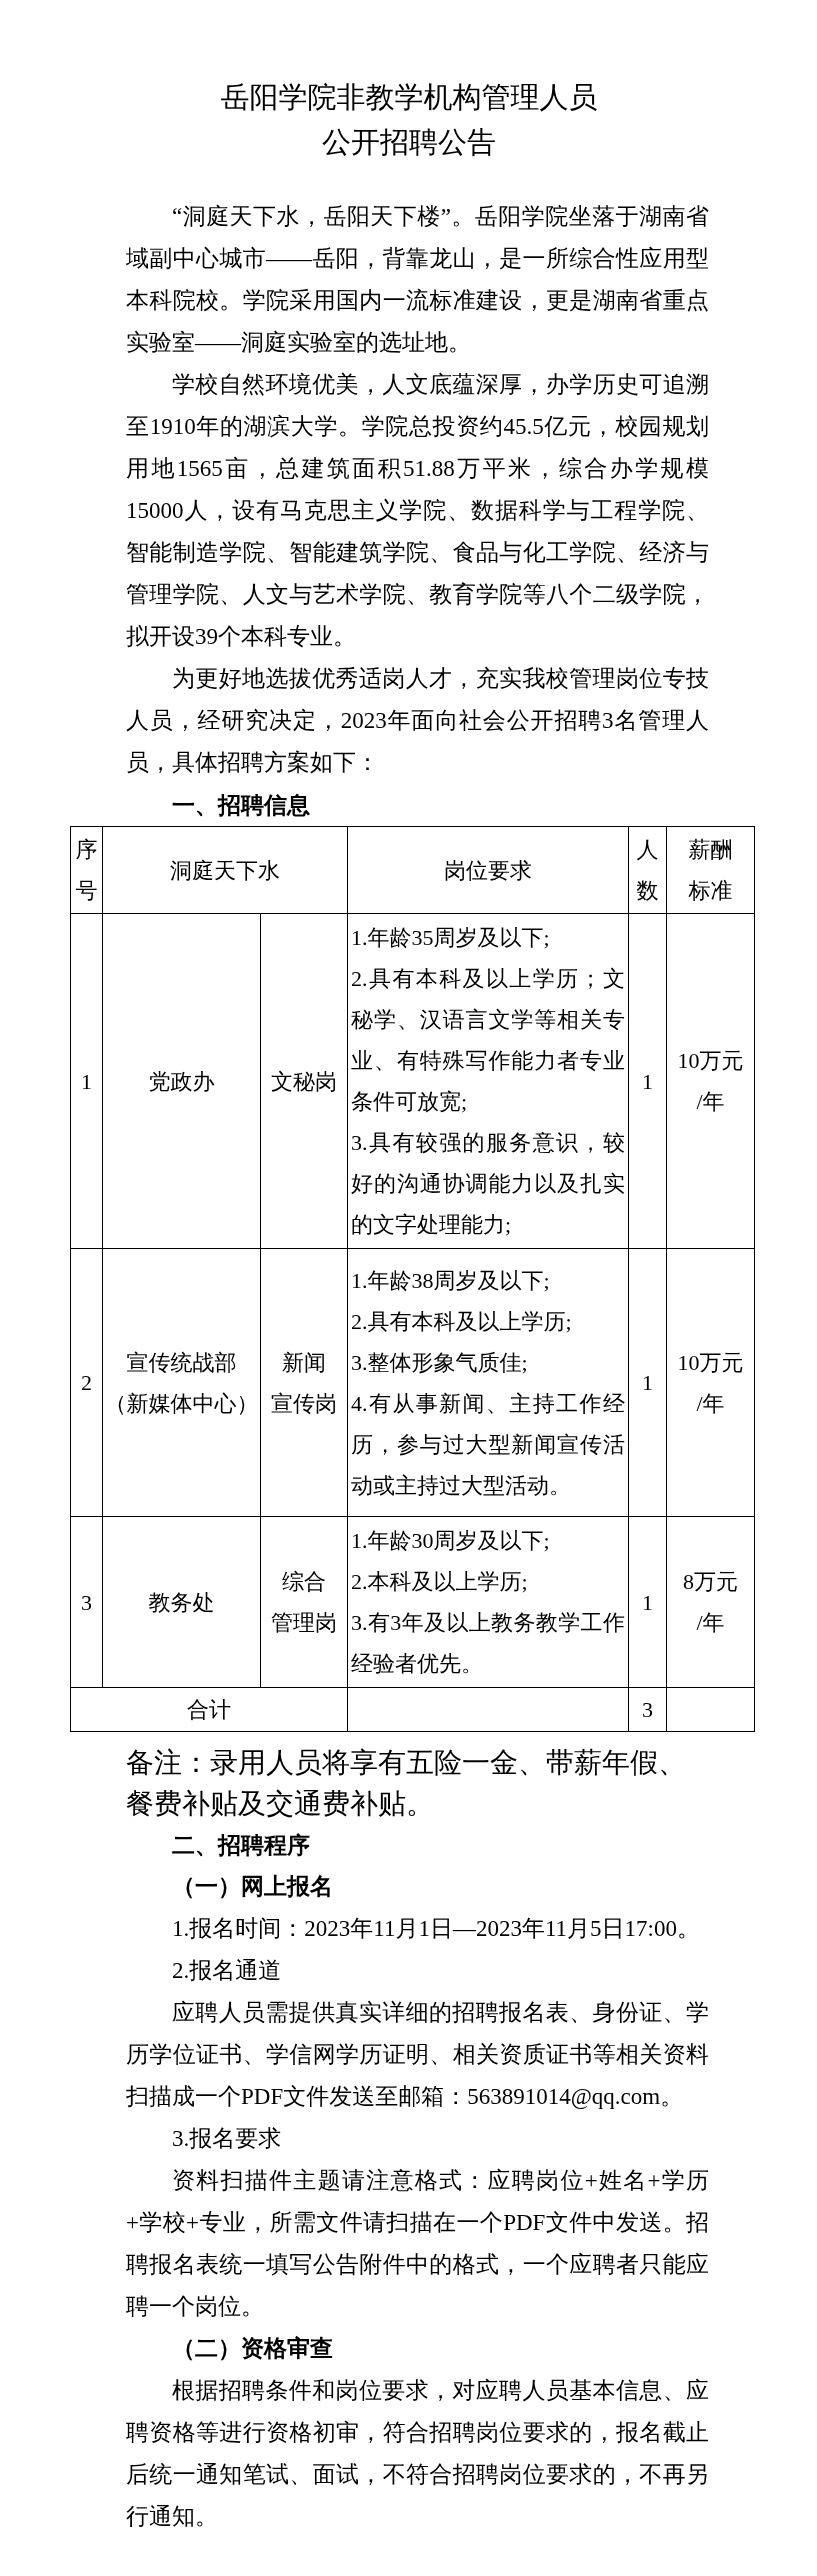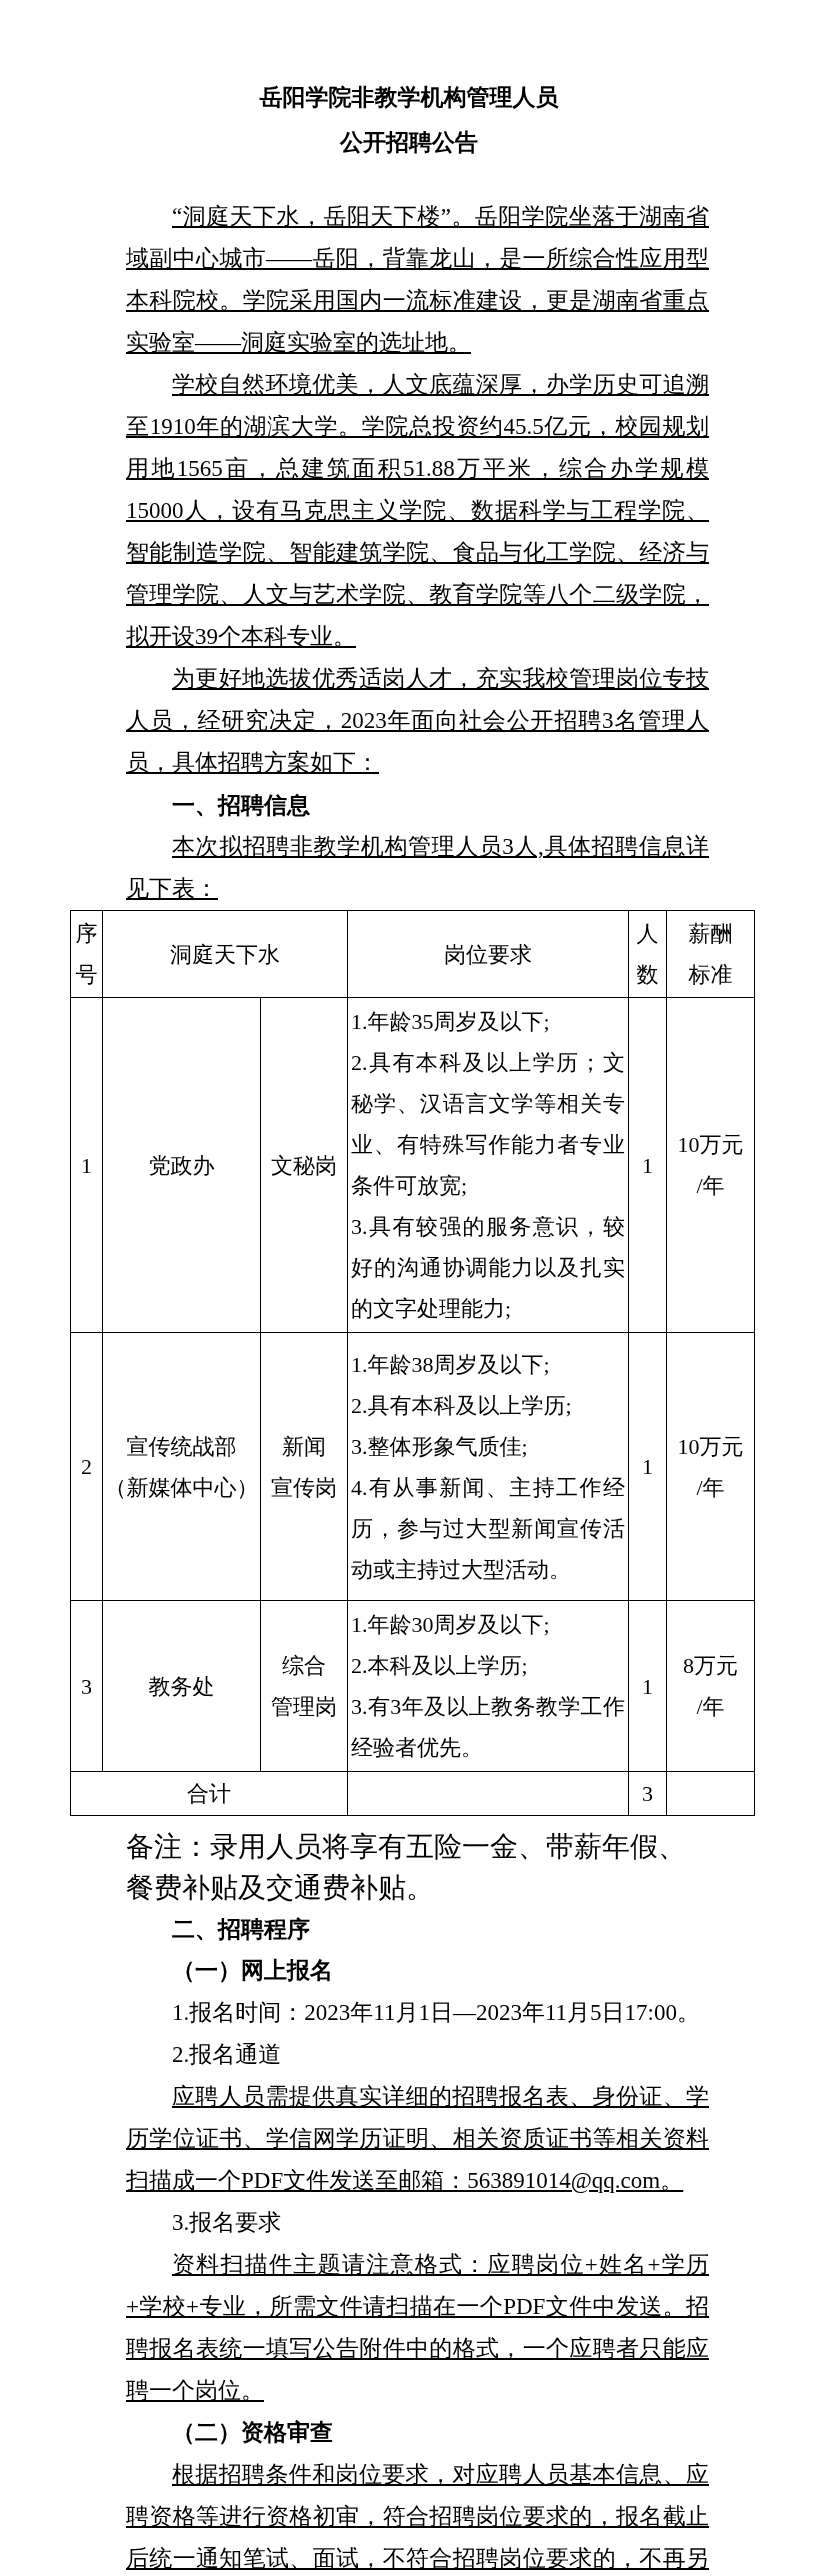--- a/index.html
+++ b/index.html
@@ -6,34 +6,34 @@
   .page{
     position:relative;
     width:818px;height:3236px;
     background:#ffffff;color:#000000;
     font-family:"Liberation Serif","DejaVu Serif",serif;
     overflow:hidden;
   }
   .doc-title{
     padding-top:75px;
     text-align:center;
-    font-weight:700;
-    font-size:23px;
+    font-weight:400;
+    font-size:29px;
     line-height:45px;
   }
   .content{
     margin:0 109px 0 126px;
     font-size:23px;
     line-height:42px;
     text-align:justify;
   }
   .content-pre{margin-top:31px;}
   .content-post{margin-top:9.3px;}
   p.para{margin:0;padding:0;}
-  .style-body{text-indent:2em;text-decoration:underline;}
+  .style-body{text-indent:2em;}
   .style-num{text-indent:2em;font-family:Liberation Serif, serif;}
   .style-h2{
     text-indent:2em;font-weight:700;
     font-family:"Liberation Sans","DejaVu Sans",sans-serif;
   }
   .style-h3{text-indent:2em;font-weight:700;}
   .style-cont{text-indent:0;}
   .style-note{
     font-size:28px;line-height:41px;
     margin-left:-41px;text-indent:0;text-align:left;
@@ -71,21 +71,20 @@
   <div class="doc-title">
     <div>岳阳学院非教学机构管理人员</div>
     <div>公开招聘公告</div>
   </div>
 
   <div id="intro-paragraphs" class="content content-pre">
       <p class="para style-body">“洞庭天下水，岳阳天下楼”。岳阳学院坐落于湖南省域副中心城市——岳阳，背靠龙山，是一所综合性应用型本科院校。学院采用国内一流标准建设，更是湖南省重点实验室——洞庭实验室的选址地。</p>
       <p class="para style-body">学校自然环境优美，人文底蕴深厚，办学历史可追溯至1910年的湖滨大学。学院总投资约45.5亿元，校园规划用地1565亩，总建筑面积51.88万平米，综合办学规模15000人，设有马克思主义学院、数据科学与工程学院、智能制造学院、智能建筑学院、食品与化工学院、经济与管理学院、人文与艺术学院、教育学院等八个二级学院，拟开设39个本科专业。</p>
       <p class="para style-body">为更好地选拔优秀适岗人才，充实我校管理岗位专技人员，经研究决定，2023年面向社会公开招聘3名管理人员，具体招聘方案如下：</p>
       <p class="para style-h2">一、招聘信息</p>
-      <p class="para style-body">本次拟招聘非教学机构管理人员3人,具体招聘信息详见下表：</p>
     </div>
 
   <table class="rtable">
     <colgroup>
       <col style="width:32px">
       <col style="width:158px">
       <col style="width:87px">
       <col style="width:281px">
       <col style="width:38px">
       <col style="width:88px">

